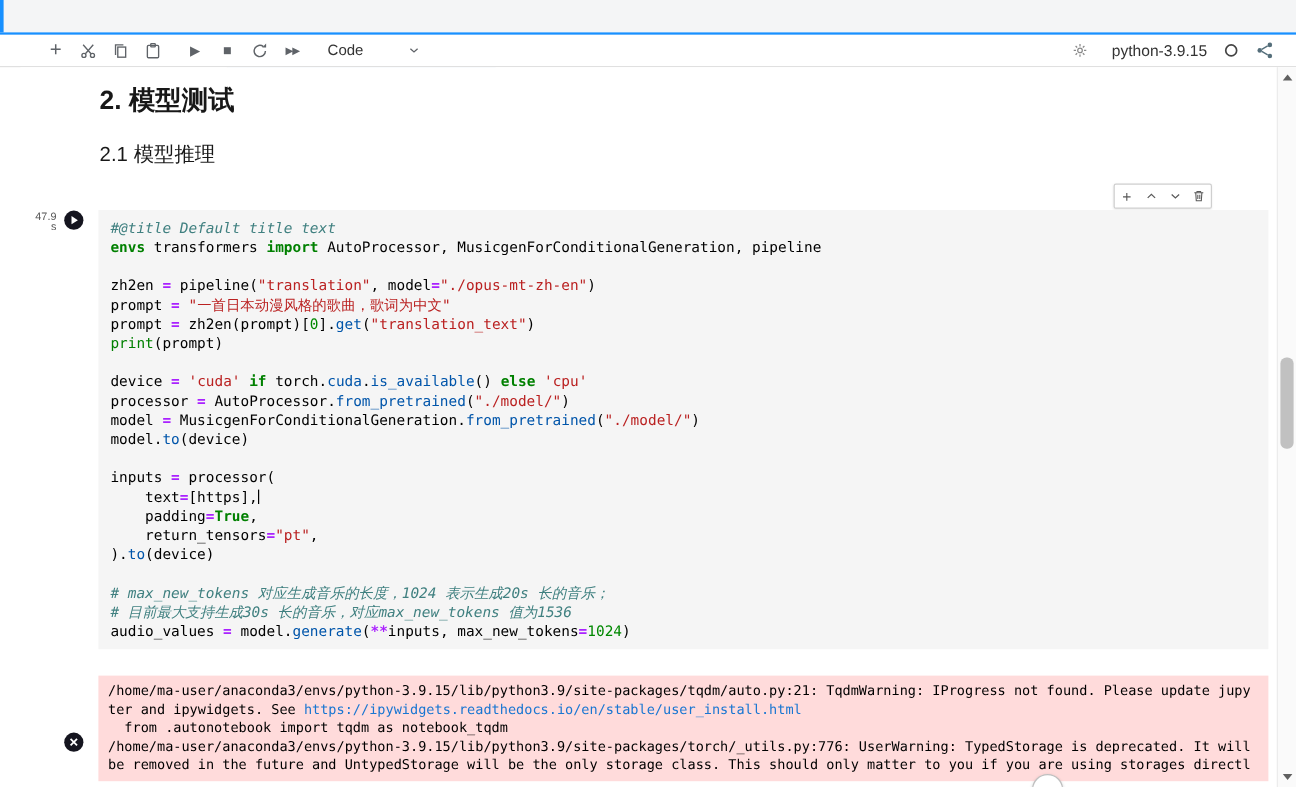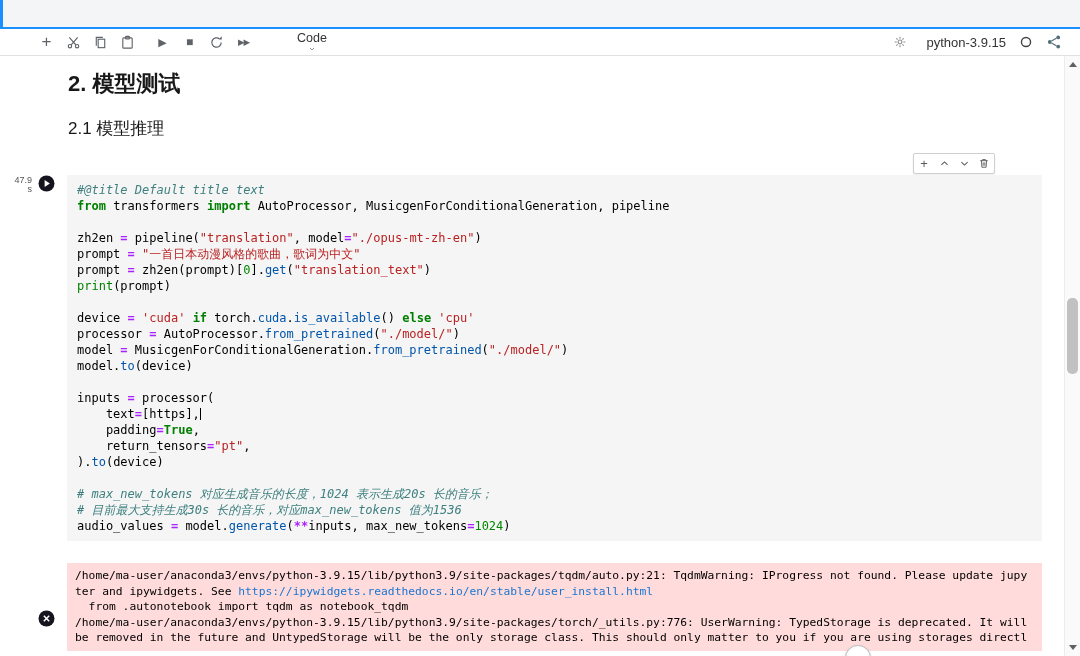--- a/index.html
+++ b/index.html
@@ -23,36 +23,36 @@
   .toolbar { position:absolute; top:29px; left:0; right:0; height:27px; background:#fff;
     border-bottom:1px solid #e0e0e0; display:flex; align-items:center; padding:0 6px; }
   .tbtn { width:27px; height:24px; display:flex; align-items:center; justify-content:center;
     color:#5f6368; flex:none; }
   .tbtn.g-plus { font-size:17px; font-weight:400; }
   .tbtn.g-run  { font-size:11px; }
   .tbtn.g-stop { font-size:12px; }
   .tbtn.g-ffwd { font-size:8.5px; letter-spacing:-1px; }
   .gap-s { margin-left:8px; }
   .dropdown { display:flex; align-items:center; justify-content:space-between; width:86px;
-    margin-left:12px; padding:0 4px; font-size:12.5px; color:#333; height:22px;flex-direction:column; }
+    margin-left:12px; padding:0 4px; font-size:12.5px; color:#333; height:22px; }
   .toolbar-right { margin-left:auto; display:flex; align-items:center; gap:13px; padding-right:12px; }
   .kernel-name { font-size:13px; color:#333; }
 
   
   .scrollbar { position:absolute; top:56px; right:0; width:16px; bottom:0; background:#fafafa;
     border-left:1px solid #ececec; }
   .sb-up { position:absolute; top:6px; left:4px; width:0; height:0;
     border-left:4px solid transparent; border-right:4px solid transparent; border-bottom:5px solid #606060; }
   .sb-down { position:absolute; bottom:6px; left:4px; width:0; height:0;
     border-left:4px solid transparent; border-right:4px solid transparent; border-top:5px solid #606060; }
   .sb-thumb { position:absolute; top:242px; left:2px; width:11px; height:76px; background:#c1c1c1;
     border-radius:5px; }
 
   
-  .main { position:absolute; top:56px; left:2px; width:1064px; bottom:0; background:#fff; overflow:hidden; }
+  .main { position:absolute; top:56px; left:17px; width:1064px; bottom:0; background:#fff; overflow:hidden; }
   .md-h2 { position:absolute; left:66px; top:13px; font-size:22px; font-weight:700; color:#181818; }
   .md-h3 { position:absolute; left:66px; top:61px; font-size:17px; font-weight:400; color:#181818; }
 
   .cell-toolbar { position:absolute; top:97px; left:911px; height:21px; display:flex; align-items:center;
     border:1px solid #cfcfcf; border-radius:2px; background:#fff; box-shadow:0 1px 2px rgba(0,0,0,.08); }
   .ctbtn { width:20px; height:19px; display:flex; align-items:center; justify-content:center;
     color:#595959; font-size:13px; }
 
   .input-row { position:absolute; top:119px; left:0; right:24px; display:flex; }
   .cell-gutter { width:65px; flex:none; position:relative; }
@@ -223,21 +223,21 @@
         <div class="run-indicator">
           <svg width="17" height="17" viewBox="0 0 17 17">
             <circle cx="8.5" cy="8.5" r="8" fill="#15151f"></circle>
             <path d="M6.6 5.1l5.3 3.4-5.3 3.4z" fill="#fff"></path>
           </svg>
         </div>
       </div>
       <div class="code-editor">
         <div>
             <div class="line"><span class="tok-c">#@title Default title text</span></div>
-            <div class="line"><span class="tok-k">from</span><span class="tok-t"> transformers </span><span class="tok-k">import</span><span class="tok-t"> AutoProcessor, MusicgenForConditionalGeneration, pipeline</span></div>
+            <div class="line"><span class="tok-k">envs</span><span class="tok-t"> transformers </span><span class="tok-k">import</span><span class="tok-t"> AutoProcessor, MusicgenForConditionalGeneration, pipeline</span></div>
             <div class="line">&nbsp;</div>
             <div class="line"><span class="tok-t">zh2en </span><span class="tok-o">=</span><span class="tok-t"> pipeline(</span><span class="tok-s">"translation"</span><span class="tok-t">, model</span><span class="tok-o">=</span><span class="tok-s">"./opus-mt-zh-en"</span><span class="tok-t">)</span></div>
             <div class="line"><span class="tok-t">prompt </span><span class="tok-o">=</span><span class="tok-t"> </span><span class="tok-s">"一首日本动漫风格的歌曲，歌词为中文"</span></div>
             <div class="line"><span class="tok-t">prompt </span><span class="tok-o">=</span><span class="tok-t"> zh2en(prompt)[</span><span class="tok-m">0</span><span class="tok-t">].</span><span class="tok-p">get</span><span class="tok-t">(</span><span class="tok-s">"translation_text"</span><span class="tok-t">)</span></div>
             <div class="line"><span class="tok-b">print</span><span class="tok-t">(prompt)</span></div>
             <div class="line">&nbsp;</div>
             <div class="line"><span class="tok-t">device </span><span class="tok-o">=</span><span class="tok-t"> </span><span class="tok-s">'cuda'</span><span class="tok-t"> </span><span class="tok-k">if</span><span class="tok-t"> torch.</span><span class="tok-p">cuda</span><span class="tok-t">.</span><span class="tok-p">is_available</span><span class="tok-t">() </span><span class="tok-k">else</span><span class="tok-t"> </span><span class="tok-s">'cpu'</span></div>
             <div class="line"><span class="tok-t">processor </span><span class="tok-o">=</span><span class="tok-t"> AutoProcessor.</span><span class="tok-p">from_pretrained</span><span class="tok-t">(</span><span class="tok-s">"./model/"</span><span class="tok-t">)</span></div>
             <div class="line"><span class="tok-t">model </span><span class="tok-o">=</span><span class="tok-t"> MusicgenForConditionalGeneration.</span><span class="tok-p">from_pretrained</span><span class="tok-t">(</span><span class="tok-s">"./model/"</span><span class="tok-t">)</span></div>
             <div class="line"><span class="tok-t">model.</span><span class="tok-p">to</span><span class="tok-t">(device)</span></div>

